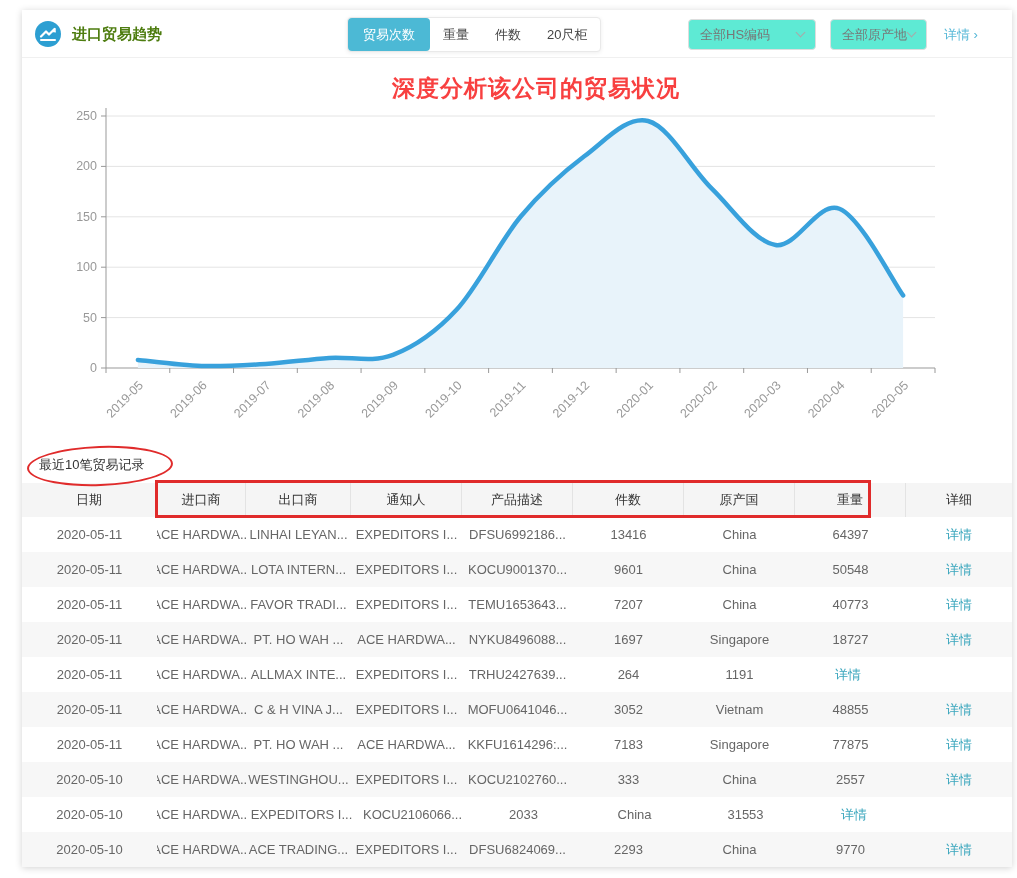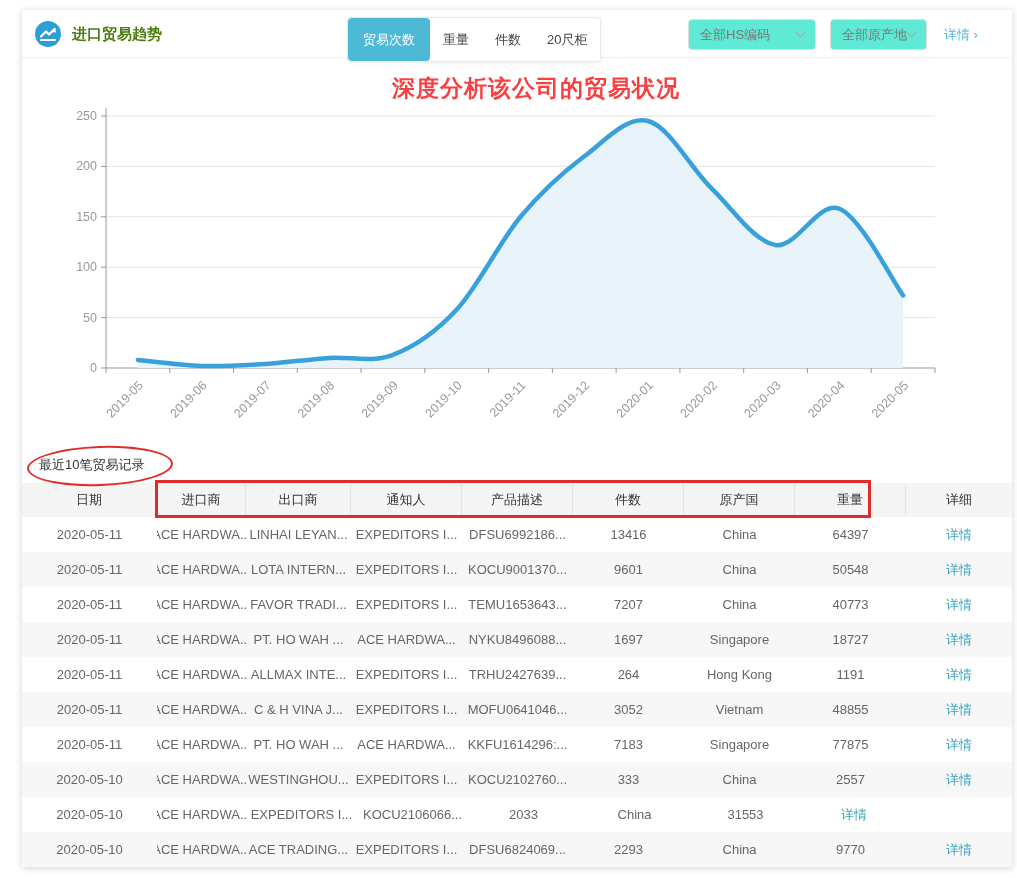--- a/index.html
+++ b/index.html
@@ -4,21 +4,21 @@
 <style>
   * { margin:0; padding:0; box-sizing:border-box; }
   html,body { width:1017px; height:878px; background:#fff; overflow:hidden;
     font-family:"Liberation Sans","DejaVu Sans",sans-serif; }
   .card { position:absolute; left:22px; top:10px; width:990px; height:857px;
     background:#fff; box-shadow:0 1px 7px rgba(0,0,0,0.18); }
   
   .card-header { position:relative; height:48px; border-bottom:1px solid #f0f0f0; }
   .app-icon { position:absolute; left:13px; top:11px; width:26px; height:26px; }
   .page-title { position:absolute; left:50px; top:15px; font-size:15px; font-weight:bold; color:#4d7c0f; }
-  .tab-group { position:absolute; left:325px; top:7px; height:45px; display:flex; align-items:stretch;
+  .tab-group { position:absolute; left:325px; top:7px; height:35px; display:flex; align-items:stretch;
     background:#fff; border:1px solid #e9e9e9; border-radius:4px; box-shadow:0 1px 4px rgba(0,0,0,0.07); }
   .tab { display:flex; align-items:center; padding:0 13px; font-size:13px; color:#444; cursor:pointer; }
   .tab.active { background:#4cb9d5; color:#fff; border-radius:4px; padding:0 15px; }
   .filter { position:absolute; top:9px; height:31px; border:1px solid #ddd; border-radius:4px;
     display:flex; align-items:center; justify-content:space-between; padding:0 11px;
     font-size:13px; color:#777; background:#5eead4; cursor:pointer; }
   .filter-hs { left:666px; width:128px; }
   .filter-origin { left:808px; width:97px; }
   .chev { width:7px; height:7px; border-right:1.5px solid #a9a9a9; border-bottom:1.5px solid #a9a9a9;
     transform:rotate(45deg); margin-top:-4px; }
@@ -187,21 +187,20 @@
           <div class="td" style="width: 111px;">18727</div>
           <div class="td detail" style="width: 106px;">详情</div>
         </div>
         <div class="trow">
           <div class="td" style="width: 135px;">2020-05-11</div>
           <div class="td" style="width: 89px;">ACE HARDWA...</div>
           <div class="td" style="width: 105px;">ALLMAX INTE...</div>
           <div class="td" style="width: 111px;">EXPEDITORS I...</div>
           <div class="td" style="width: 111px;">TRHU2427639...</div>
           <div class="td" style="width: 111px;">264</div>
-          <div class="td" style="width: 111px;">Hong Kong</div>
           <div class="td" style="width: 111px;">1191</div>
           <div class="td detail" style="width: 106px;">详情</div>
         </div>
         <div class="trow">
           <div class="td" style="width: 135px;">2020-05-11</div>
           <div class="td" style="width: 89px;">ACE HARDWA...</div>
           <div class="td" style="width: 105px;">C &amp; H VINA J...</div>
           <div class="td" style="width: 111px;">EXPEDITORS I...</div>
           <div class="td" style="width: 111px;">MOFU0641046...</div>
           <div class="td" style="width: 111px;">3052</div>

